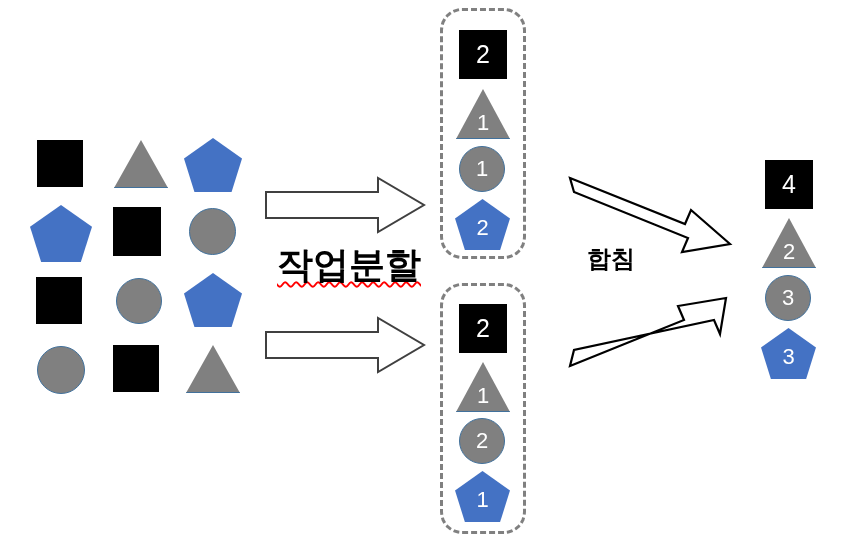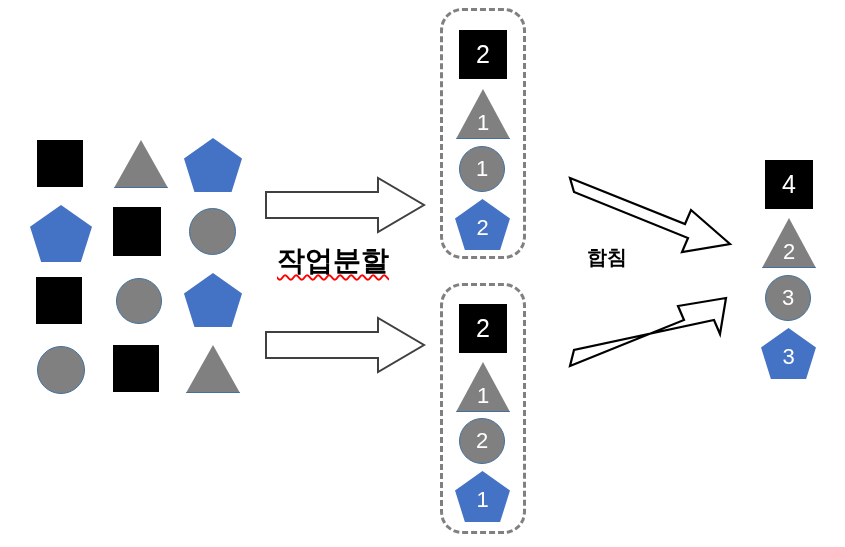--- a/index.html
+++ b/index.html
@@ -172,23 +172,23 @@
   </div>
 
   <svg class="arrow-svg" style="left:568px; top:172px;" width="164" height="84" viewBox="0 0 164 84">
     <polygon class="arrow-poly dark" points="2,6 117,52 123,38 162,72 114,80 120,66 6,20"></polygon>
   </svg>
 
   <svg class="arrow-svg" style="left:568px; top:288px;" width="164" height="84" viewBox="0 0 164 84">
     <polygon class="arrow-poly dark" points="2,78 116,32 110,18 158,10 152,46 146,32 6,62"></polygon>
   </svg>
 
-  <div class="ko-label misspelled" style="left:277px; top:247px; font-size:28px;">작업분할</div>
-
-  <div class="ko-label" style="left:587px; top:247px; font-size:20px;font-family:Liberation Serif, serif;">합침</div>
+  <div class="ko-label misspelled" style="left:277px; top:247px; font-size:36px;">작업분할</div>
+
+  <div class="ko-label" style="left:587px; top:247px; font-size:24px;font-family:Liberation Serif, serif;">합침</div>
 
   <div>
     <div class="shape sq" style="left:765px; top:160px; width:48px; height:49px;">
       <span class="num" style="font-size:25px;">4</span>
     </div>
     <div class="shape tr" style="left:762px; top:218px; width:54px; height:50px;">
       <span class="num" style="font-size:22px;">2</span>
     </div>
     <div class="shape ci" style="left:765px; top:275px; width:46px; height:46px;">
       <span class="num" style="font-size:22px;">3</span>

